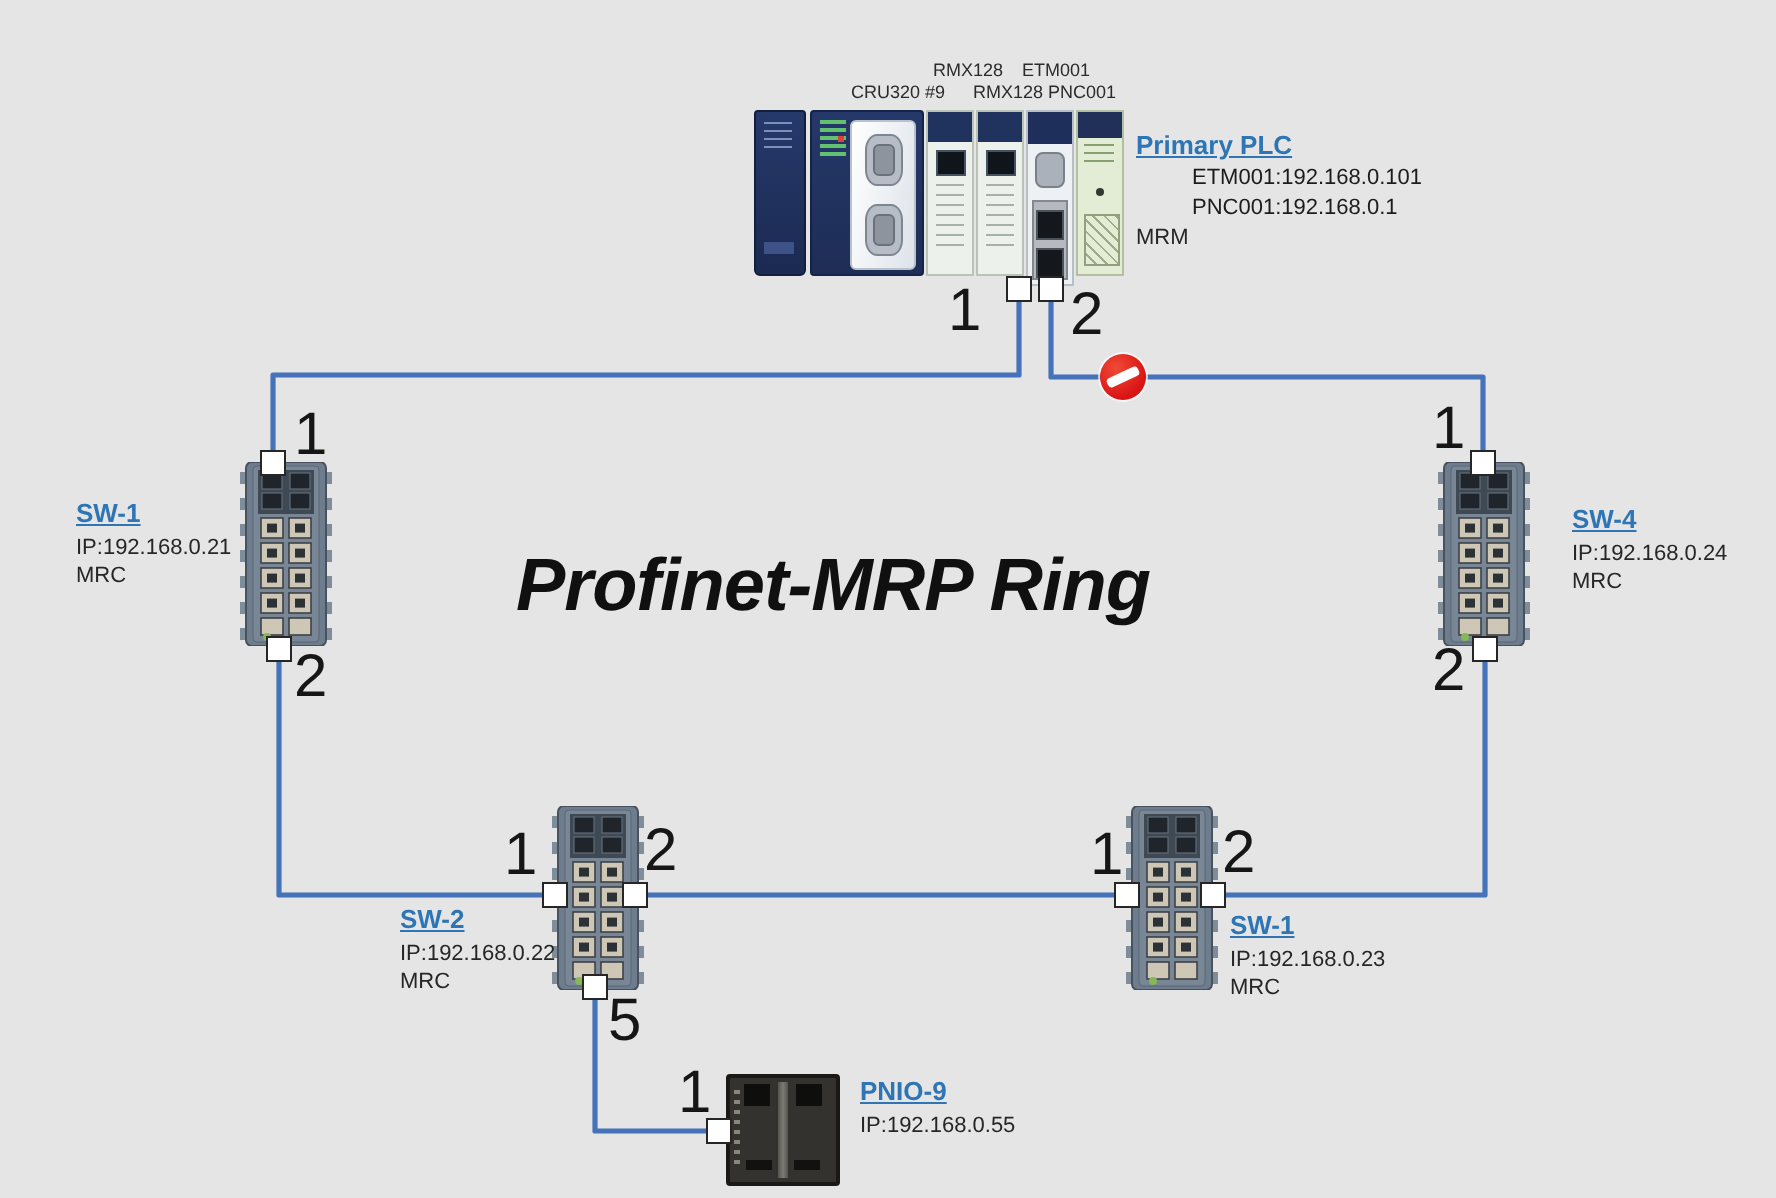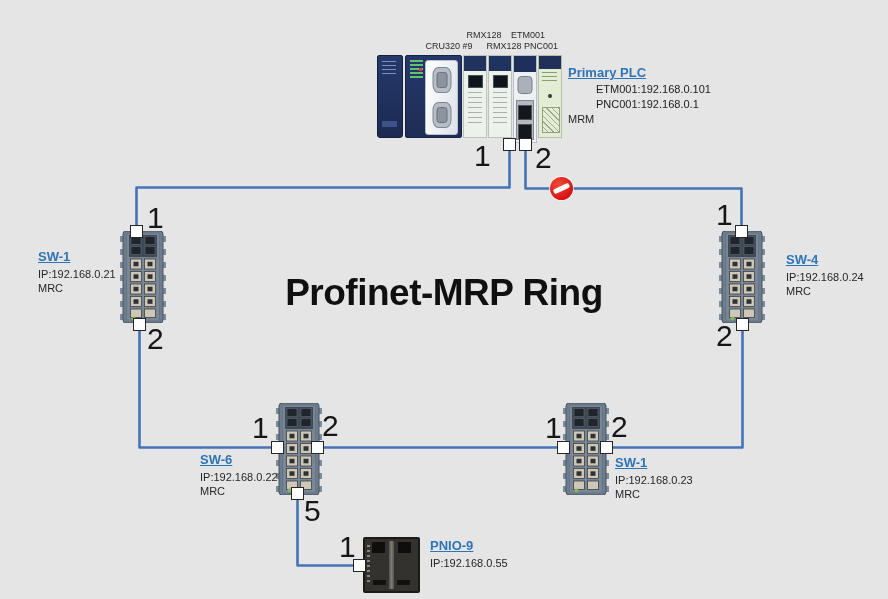--- a/index.html
+++ b/index.html
@@ -24,22 +24,22 @@
   
   .dev-label{position:absolute;z-index:4;white-space:nowrap;}
   .dev-label .name{color:#2E75B6;font-weight:700;font-size:13px;line-height:1.15;text-decoration:underline;}
   .dev-label .ip{font-size:11px;font-weight:400;color:#262626;line-height:1.3;margin-top:2px;}
   .dev-label .role{font-size:11px;font-weight:400;color:#262626;line-height:1.3;}
 
   
   .plc-info .ip{font-weight:400;color:#1c1c1c;margin-top:1px;padding-left:28px;}
 
   
-  .title{position:absolute;z-index:2;left:258px;top:272px;width:372px;text-align:center;
-         font-size:37px;font-weight:600;color:#101010;letter-spacing:-.5px;}
+  .title{position:absolute;z-index:2;left:258px;top:272px;width:372px;
+         font-size:37px;font-style:italic;font-weight:600;color:#101010;letter-spacing:-.5px;}
 
   
   .modlbl{position:absolute;z-index:4;font-size:9px;color:#2b2b2b;transform:translateX(-50%);white-space:nowrap;}
 
   
   .plc-rack{position:absolute;left:377px;top:55px;width:187px;height:88px;z-index:2;}
   .mod{position:absolute;top:0;height:83px;box-sizing:border-box;}
   .m-power{background:linear-gradient(180deg,#26396b,#1b2a52);border:1px solid #131f3d;border-radius:2px 2px 3px 3px;}
   .m-power::before{content:"";position:absolute;top:5px;left:4px;width:14px;height:14px;
     background:repeating-linear-gradient(to bottom,#8ba0c8 0 1px,rgba(0,0,0,0) 1px 4px);opacity:.85;}
@@ -236,21 +236,21 @@
   <svg class="abs dev" width="46" height="92" style="left:276px;top:403px">
       <use href="#switch-art"></use>
     </svg>
   <div class="port" style="left:271px;top:441px"></div>
   <div class="port" style="left:311px;top:441px"></div>
   <div class="port" style="left:291px;top:487px"></div>
   <div class="num" style="left:252px;top:413px">1</div>
   <div class="num" style="left:322px;top:411px">2</div>
   <div class="num" style="left:304px;top:496px">5</div>
   <div class="dev-label" style="left:200px;top:453px">
-    <div class="name">SW-6</div>
+    <div class="name">SW-2</div>
     <div class="ip">IP:192.168.0.22</div>
     <div class="role">MRC</div>
   </div>
 
   <svg class="abs dev" width="46" height="92" style="left:563px;top:403px">
       <use href="#switch-art"></use>
     </svg>
   <div class="port" style="left:557px;top:441px"></div>
   <div class="port" style="left:600px;top:441px"></div>
   <div class="num" style="left:545px;top:413px">1</div>

